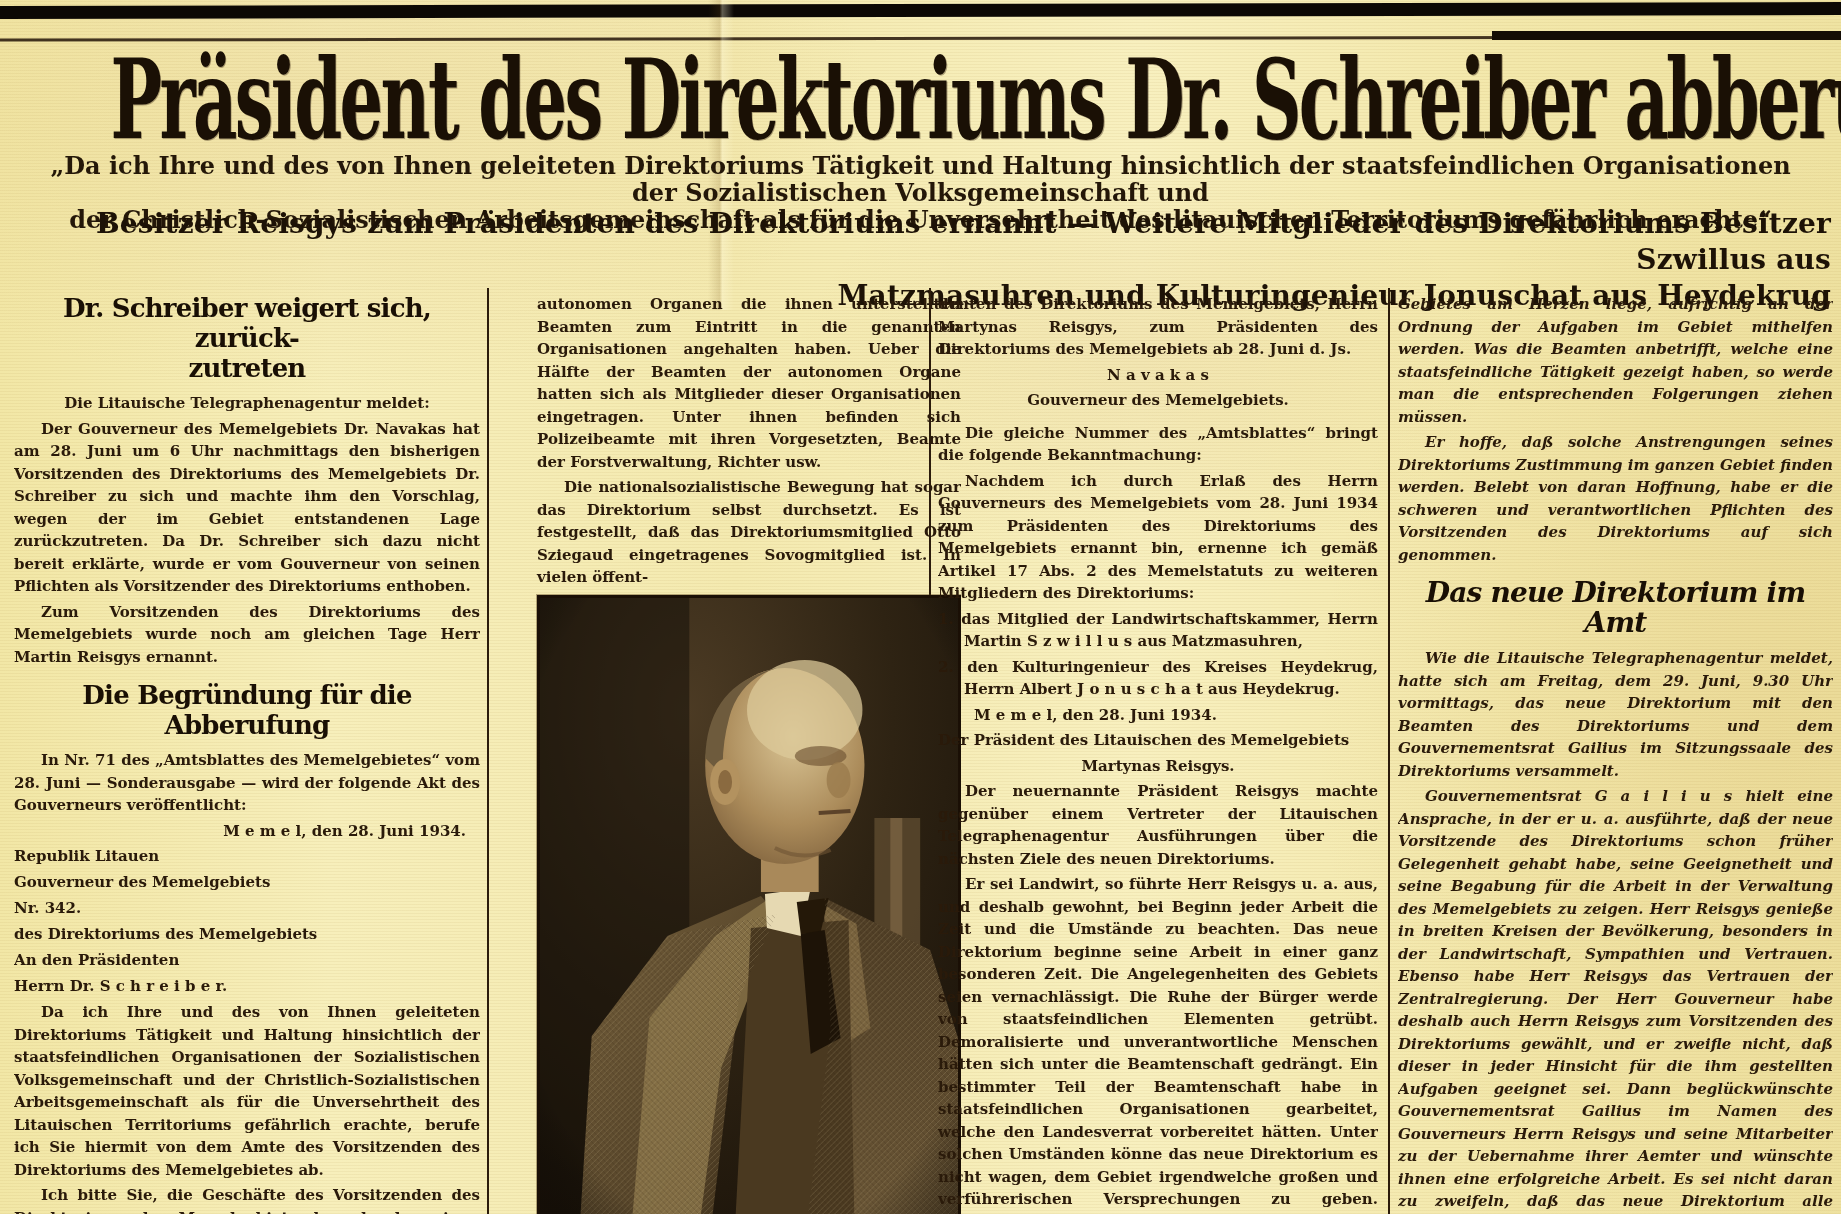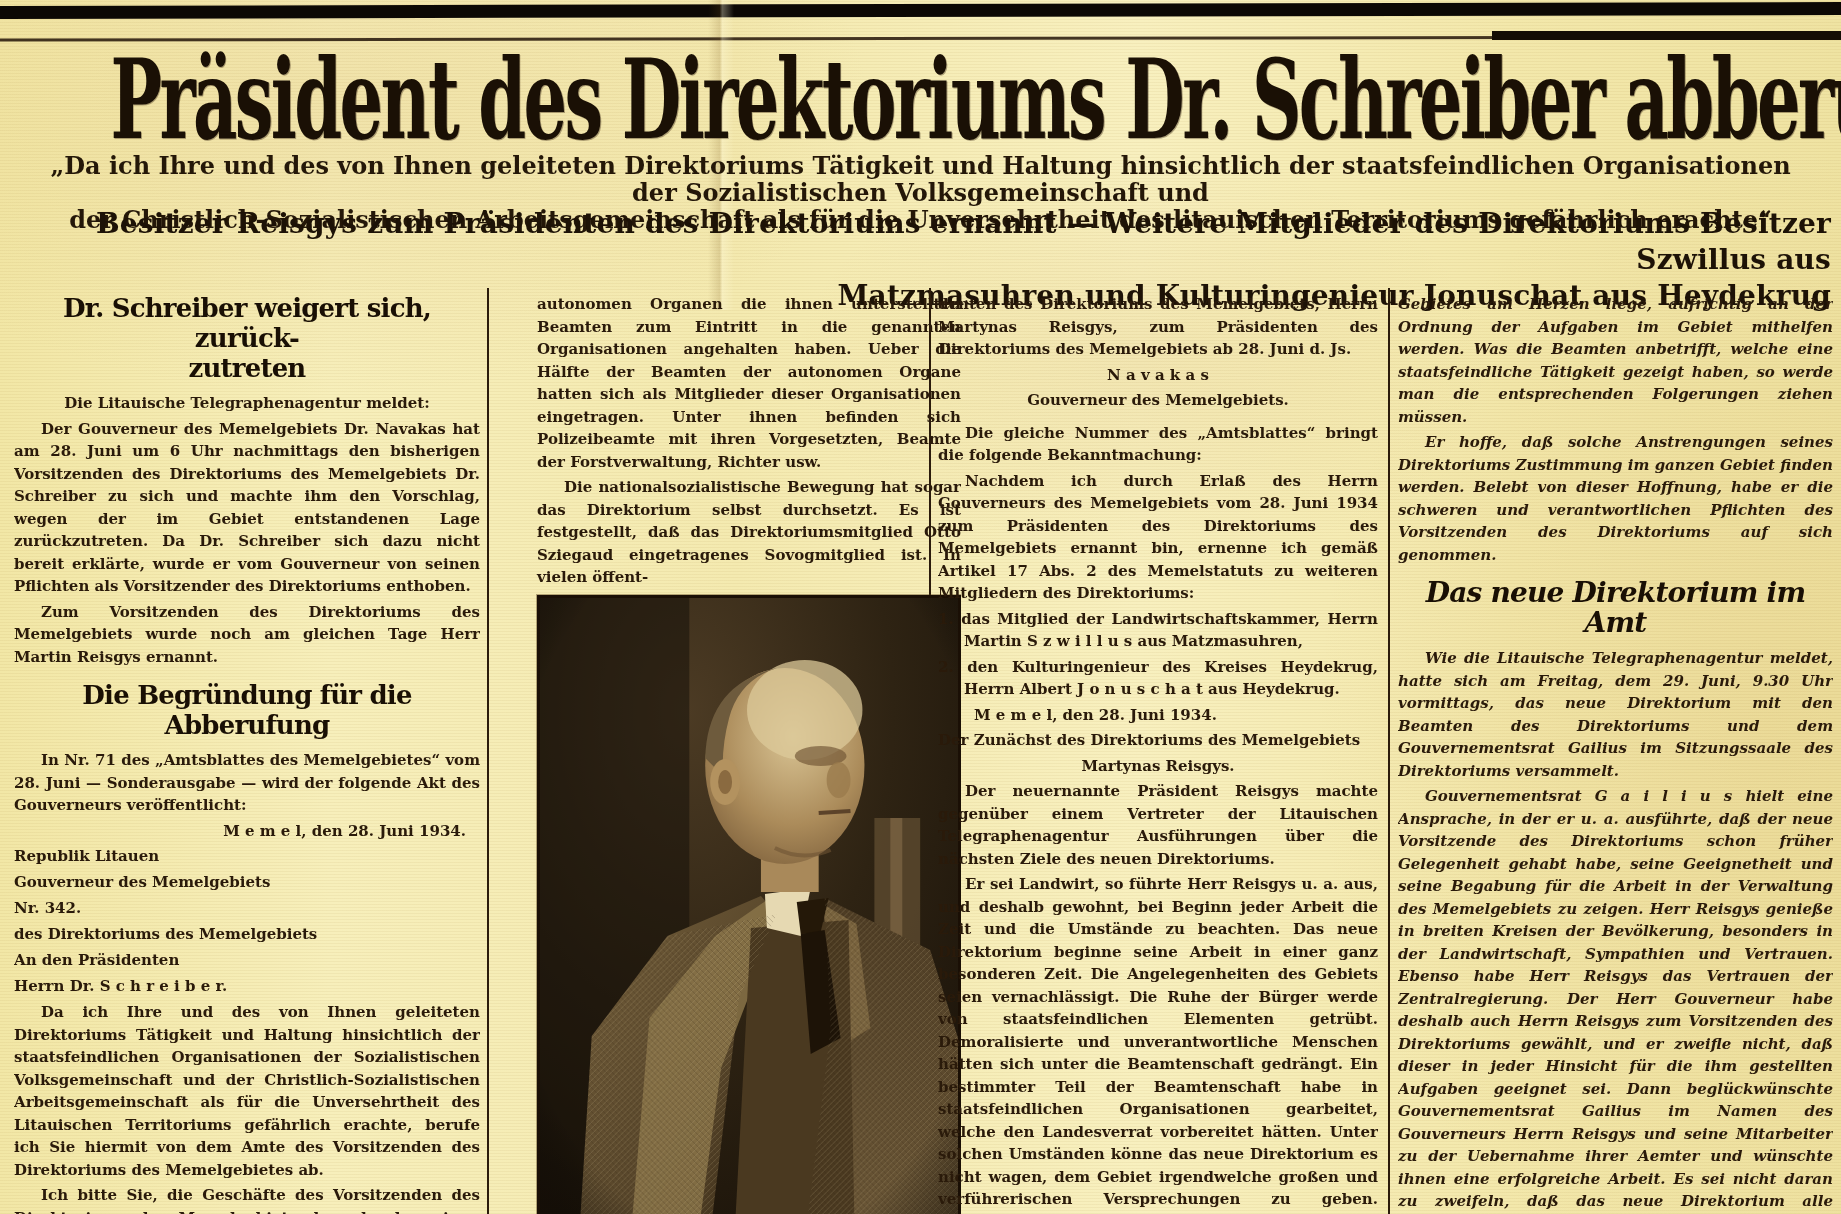--- a/index.html
+++ b/index.html
@@ -183,28 +183,28 @@
 
   <div class="col c3">
     <p>denten des Direktoriums des Memelgebiets, Herrn Martynas Reisgys, zum Präsidenten des Direktoriums des Memelgebiets ab 28. Juni d. Js.</p>
     <p class="sig-c">N a v a k a s</p>
     <p class="sig-c" style="margin-bottom:10px">Gouverneur des Memelgebiets.</p>
     <p class="ind">Die gleiche Nummer des „Amtsblattes“ bringt die folgende Bekanntmachung:</p>
     <p class="ind">Nachdem ich durch Erlaß des Herrn Gouverneurs des Memelgebiets vom 28. Juni 1934 zum Präsidenten des Direktoriums des Memelgebiets ernannt bin, ernenne ich gemäß Artikel 17 Abs. 2 des Memelstatuts zu weiteren Mitgliedern des Direktoriums:</p>
     <p class="num">1. das Mitglied der Landwirtschaftskammer, Herrn Martin S z w i l l u s aus Matzmasuhren,</p>
     <p class="num">2. den Kulturingenieur des Kreises Heydekrug, Herrn Albert J o n u s c h a t aus Heydekrug.</p>
     <p class="dateline-l">M e m e l, den 28. Juni 1934.</p>
-    <p class="sig-l">Der Zunächst des Direktoriums des Memelgebiets</p>
+    <p class="sig-l">Der Präsident des Litauischen des Memelgebiets</p>
     <p class="sig-c">Martynas Reisgys.</p>
     <p class="ind">Der neuernannte Präsident Reisgys machte gegenüber einem Vertreter der Litauischen Telegraphenagentur Ausführungen über die nächsten Ziele des neuen Direktoriums.</p>
     <p class="ind">Er sei Landwirt, so führte Herr Reisgys u. a. aus, und deshalb gewohnt, bei Beginn jeder Arbeit die Zeit und die Umstände zu beachten. Das neue Direktorium beginne seine Arbeit in einer ganz besonderen Zeit. Die Angelegenheiten des Gebiets seien vernachlässigt. Die Ruhe der Bürger werde von staatsfeindlichen Elementen getrübt. Demoralisierte und unverantwortliche Menschen hätten sich unter die Beamtenschaft gedrängt. Ein bestimmter Teil der Beamtenschaft habe in staatsfeindlichen Organisationen gearbeitet, welche den Landesverrat vorbereitet hätten. Unter solchen Umständen könne das neue Direktorium es nicht wagen, dem Gebiet irgendwelche großen und verführerischen Versprechungen zu geben. Zunächst werde alles ge-</p>
   </div>
 
   <div class="col c4">
     <p>Gebietes am Herzen liege, aufrichtig an der Ordnung der Aufgaben im Gebiet mithelfen werden. Was die Beamten anbetrifft, welche eine staatsfeindliche Tätigkeit gezeigt haben, so werde man die entsprechenden Folgerungen ziehen müssen.</p>
-    <p class="ind">Er hoffe, daß solche Anstrengungen seines Direktoriums Zustimmung im ganzen Gebiet finden werden. Belebt von dieser Hoffnung, habe er die schweren und verantwortlichen Pflichten des Vorsitzenden des Direktoriums auf sich genommen.</p>
+    <p class="ind">Er hoffe, daß solche Anstrengungen seines Direktoriums Zustimmung im ganzen Gebiet finden werden. Belebt von daran Hoffnung, habe er die schweren und verantwortlichen Pflichten des Vorsitzenden des Direktoriums auf sich genommen.</p>
     <div class="col-head big">Das neue Direktorium im Amt</div>
     <p class="ind">Wie die Litauische Telegraphenagentur meldet, hatte sich am Freitag, dem 29. Juni, 9.30 Uhr vormittags, das neue Direktorium mit den Beamten des Direktoriums und dem Gouvernementsrat Gailius im Sitzungssaale des Direktoriums versammelt.</p>
     <p class="ind">Gouvernementsrat G a i l i u s hielt eine Ansprache, in der er u. a. ausführte, daß der neue Vorsitzende des Direktoriums schon früher Gelegenheit gehabt habe, seine Geeignetheit und seine Begabung für die Arbeit in der Verwaltung des Memelgebiets zu zeigen. Herr Reisgys genieße in breiten Kreisen der Bevölkerung, besonders in der Landwirtschaft, Sympathien und Vertrauen. Ebenso habe Herr Reisgys das Vertrauen der Zentralregierung. Der Herr Gouverneur habe deshalb auch Herrn Reisgys zum Vorsitzenden des Direktoriums gewählt, und er zweifle nicht, daß dieser in jeder Hinsicht für die ihm gestellten Aufgaben geeignet sei. Dann beglückwünschte Gouvernementsrat Gailius im Namen des Gouverneurs Herrn Reisgys und seine Mitarbeiter zu der Uebernahme ihrer Aemter und wünschte ihnen eine erfolgreiche Arbeit. Es sei nicht daran zu zweifeln, daß das neue Direktorium alle Schwierigkeiten erfolgreich überwinden werde.</p>
 
   </div>
 
 </div>
 
 </body></html>

